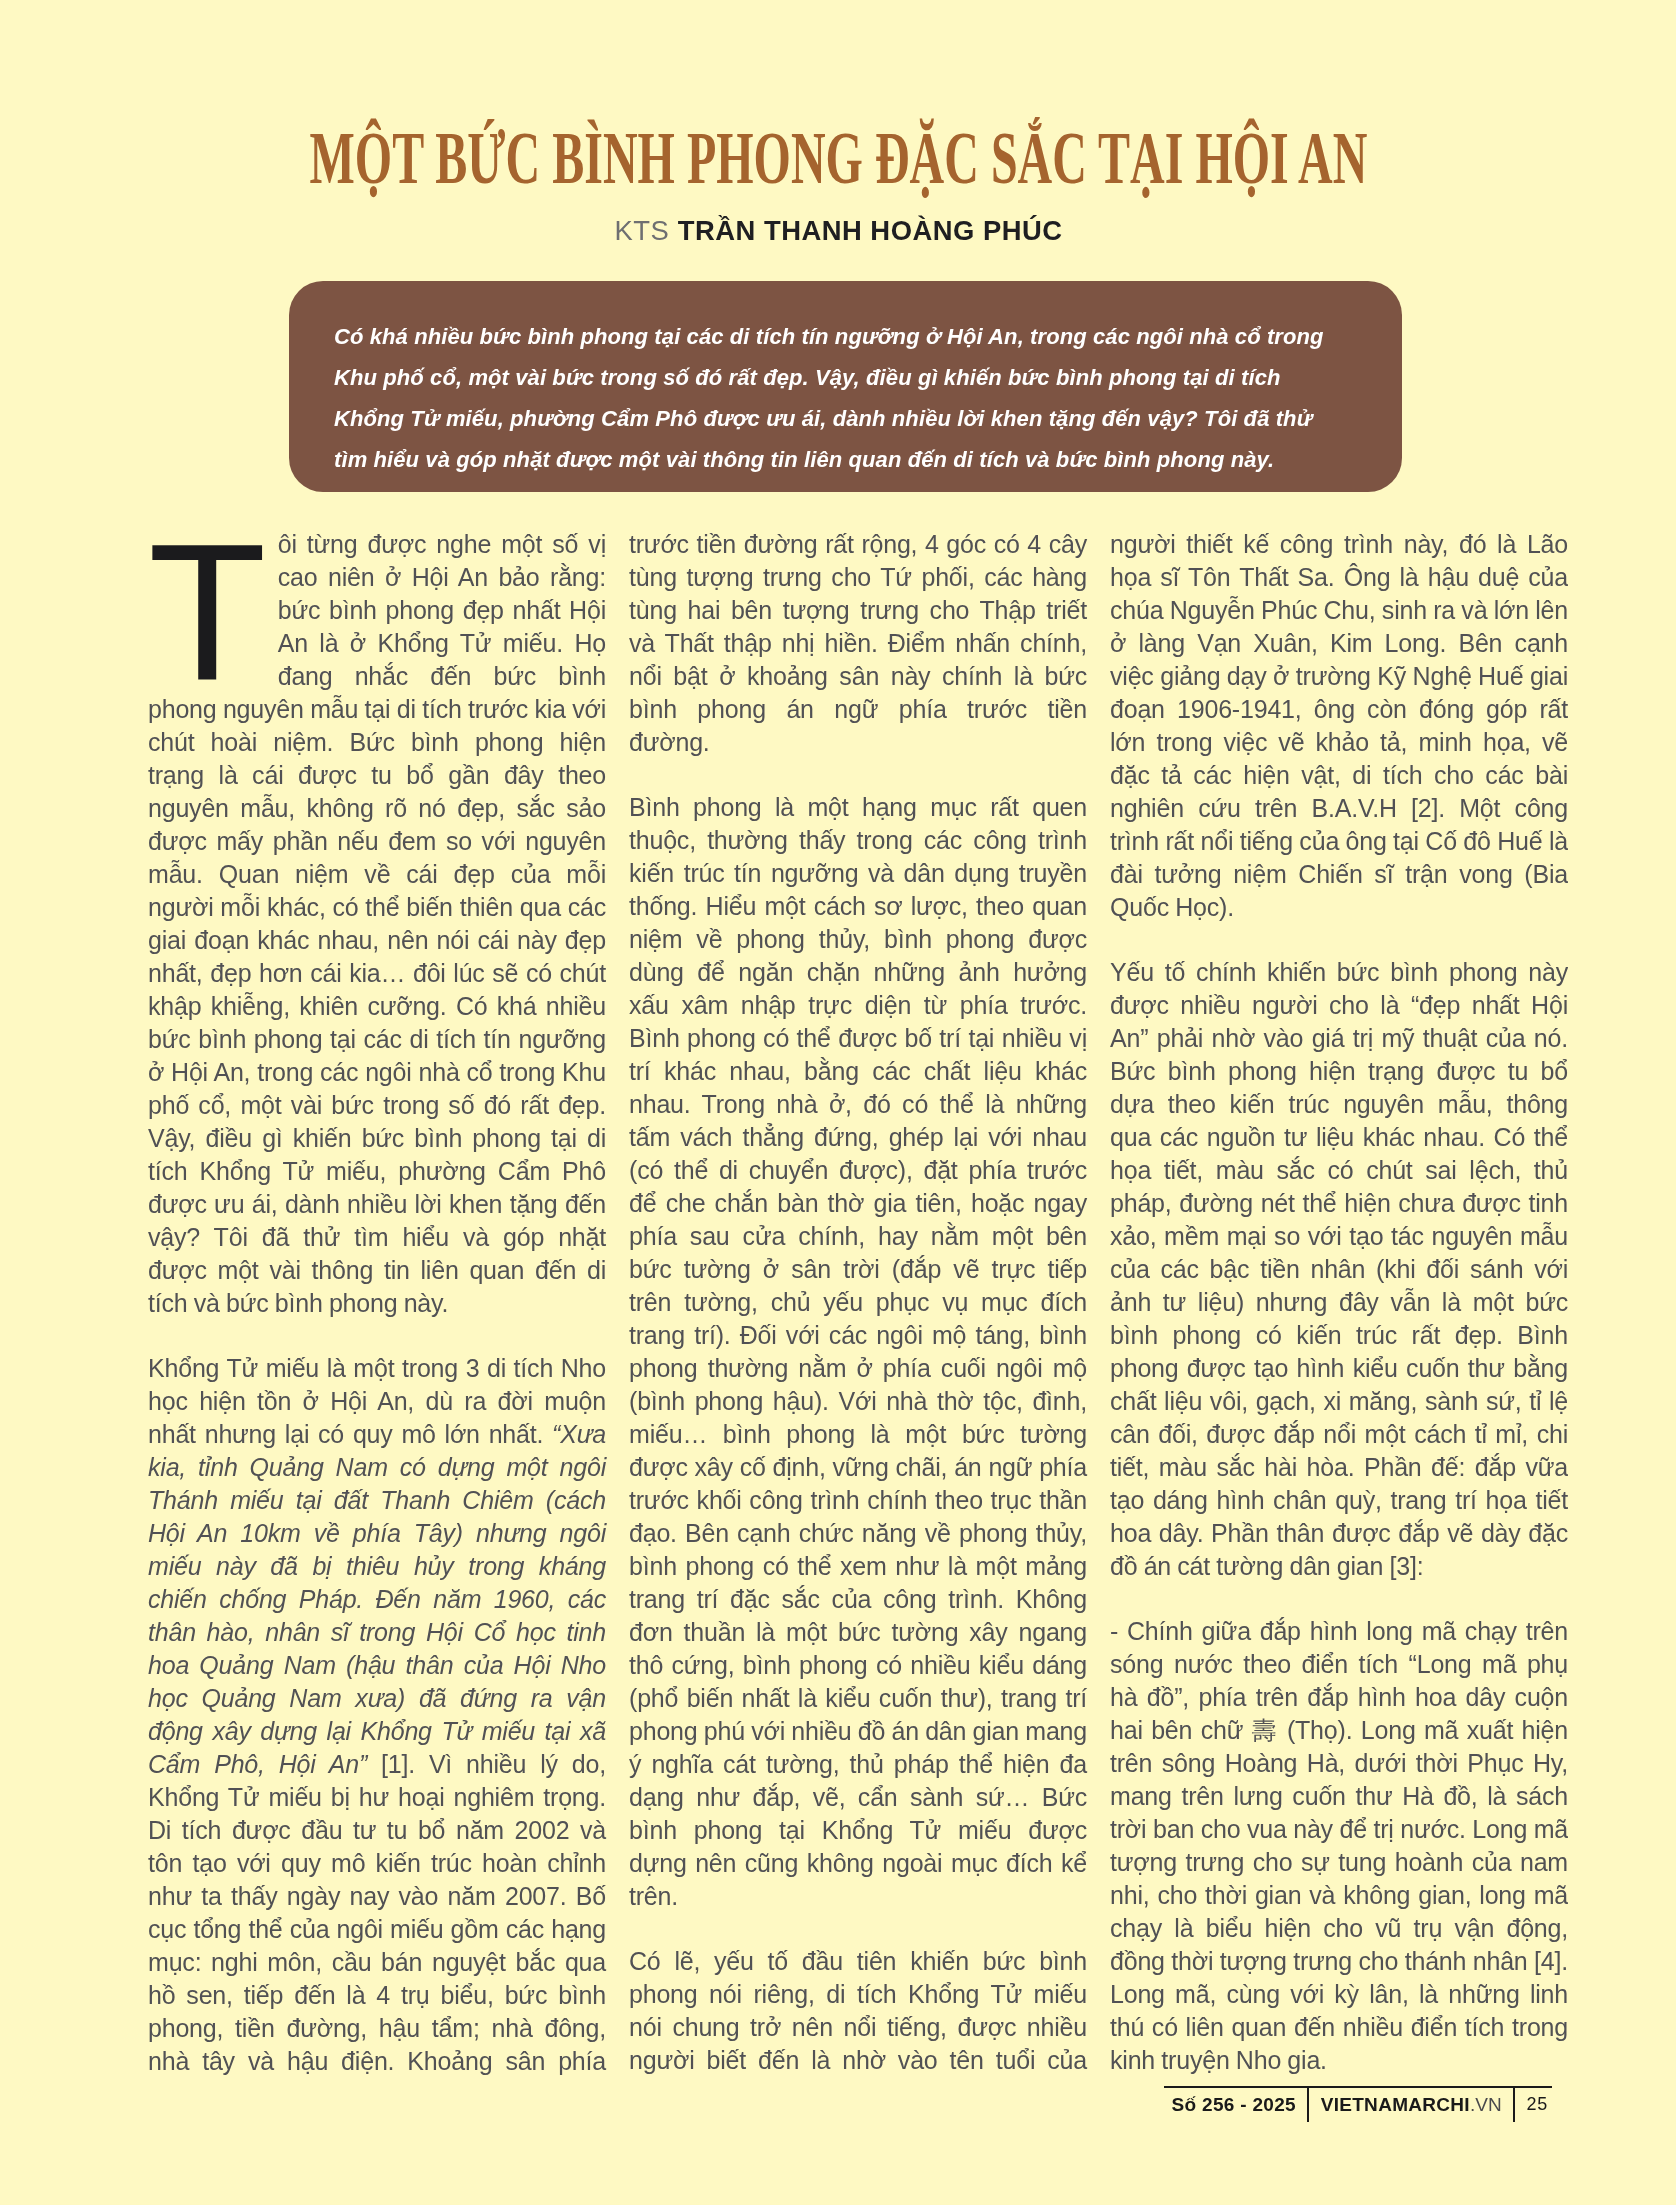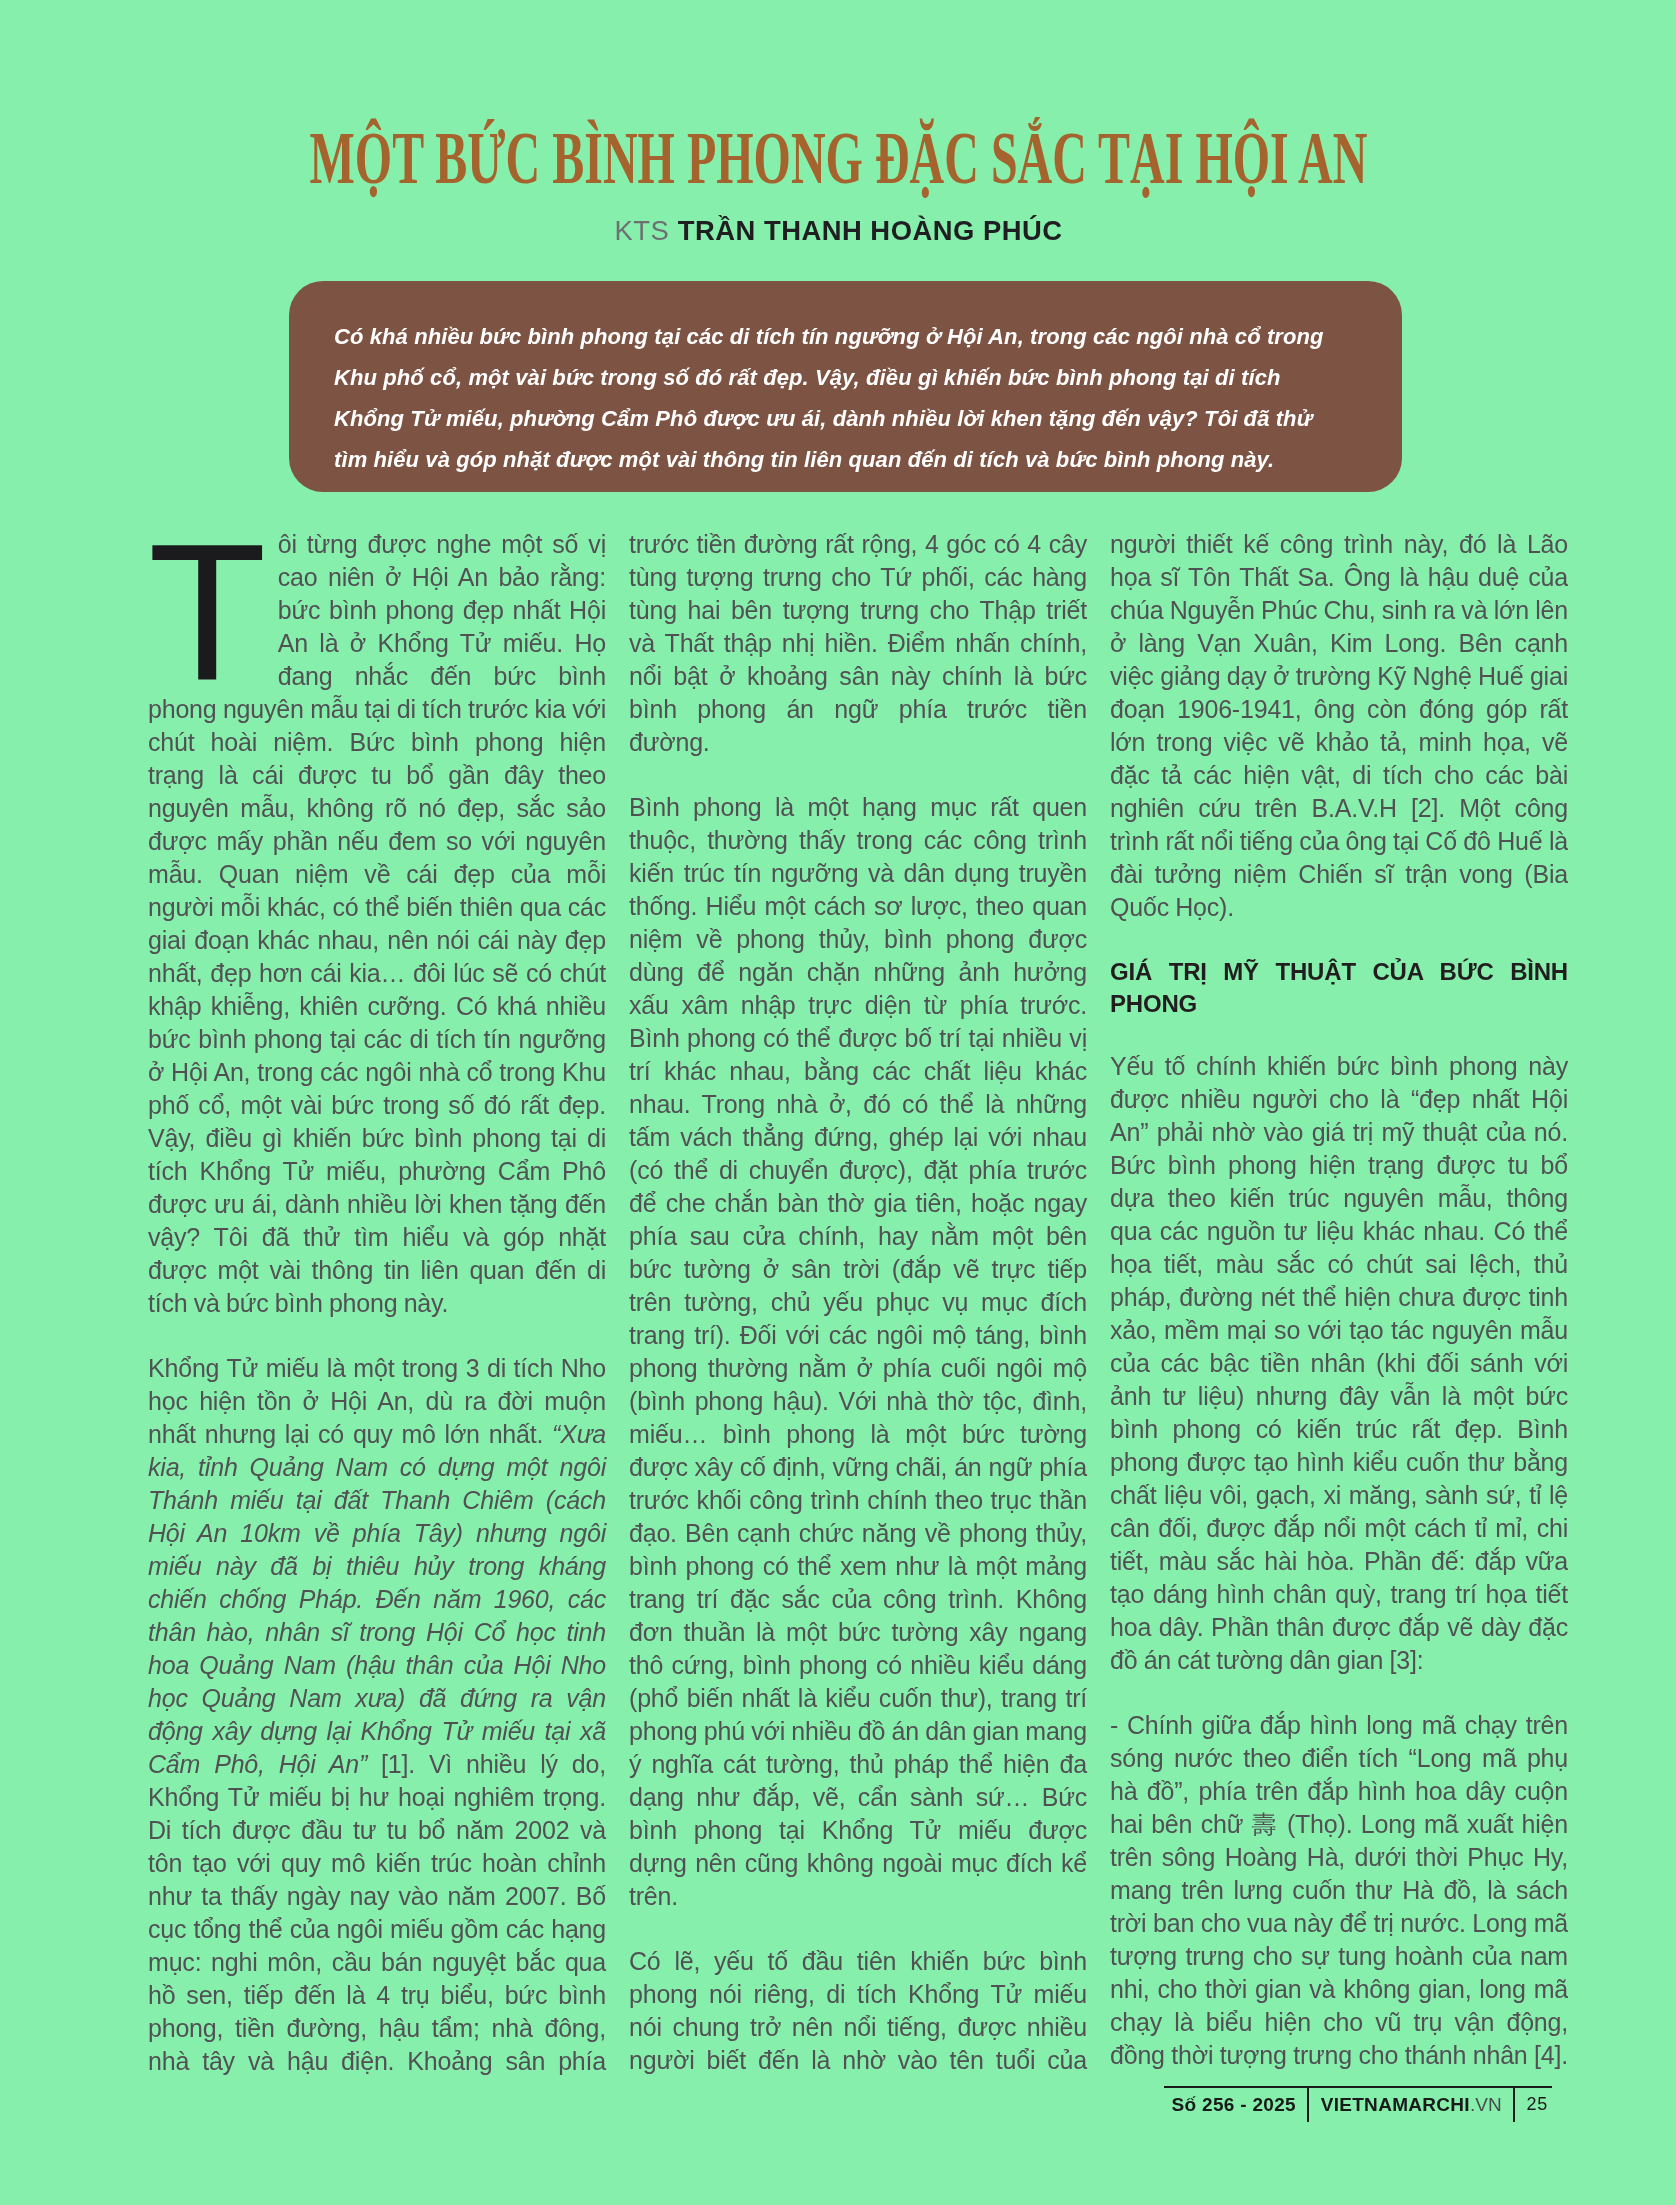--- a/index.html
+++ b/index.html
@@ -1,21 +1,21 @@
 <!DOCTYPE html>
 <html lang="vi" style="font-size:15px"><head>
 <meta charset="utf-8">
 <style>
   * { box-sizing: border-box; margin: 0; padding: 0; }
   html, body { background: #ffffff; }
   .page {
     position: relative;
     width: 1677px;
     height: 2206px;
-    background: #86efac;
+    background: #fef9c3;
     font-family: "Liberation Sans", sans-serif;
     overflow: hidden;
   }
 
   
   .title {
     position: absolute;
     top: 119px;
     left: 0;
     width: 100%;
@@ -156,21 +156,20 @@
 
 
     <p class="para">
       <span>Khổng Tử miếu là một trong 3 di tích Nho học hiện tồn ở Hội An, dù ra đời muộn nhất nhưng lại có quy mô lớn nhất. </span><em>“Xưa kia, tỉnh Quảng Nam có dựng một ngôi Thánh miếu tại đất Thanh Chiêm (cách Hội An 10km về phía Tây) nhưng ngôi miếu này đã bị thiêu hủy trong kháng chiến chống Pháp. Đến năm 1960, các thân hào, nhân sĩ trong Hội Cổ học tinh hoa Quảng Nam (hậu thân của Hội Nho học Quảng Nam xưa) đã đứng ra vận động xây dựng lại Khổng Tử miếu tại xã Cẩm Phô, Hội An”</em><span> [1]. Vì nhiều lý do, Khổng Tử miếu bị hư hoại nghiêm trọng. Di tích được đầu tư tu bổ năm 2002 và tôn tạo với quy mô kiến trúc hoàn chỉnh như ta thấy ngày nay vào năm 2007. Bố cục tổng thể của ngôi miếu gồm các hạng mục: nghi môn, cầu bán nguyệt bắc qua hồ sen, tiếp đến là 4 trụ biểu, bức bình phong, tiền đường, hậu tẩm; nhà đông, nhà tây và hậu điện. Khoảng sân phía trước tiền đường rất rộng, 4 góc có 4 cây tùng tượng trưng cho Tứ phối, các hàng tùng hai bên tượng trưng cho Thập triết và Thất thập nhị hiền. Điểm nhấn chính, nổi bật ở khoảng sân này chính là bức bình phong án ngữ phía trước tiền đường.</span>
     </p>
 
     <p class="para">Bình phong là một hạng mục rất quen thuộc, thường thấy trong các công trình kiến trúc tín ngưỡng và dân dụng truyền thống. Hiểu một cách sơ lược, theo quan niệm về phong thủy, bình phong được dùng để ngăn chặn những ảnh hưởng xấu xâm nhập trực diện từ phía trước. Bình phong có thể được bố trí tại nhiều vị trí khác nhau, bằng các chất liệu khác nhau. Trong nhà ở, đó có thể là những tấm vách thẳng đứng, ghép lại với nhau (có thể di chuyển được), đặt phía trước để che chắn bàn thờ gia tiên, hoặc ngay phía sau cửa chính, hay nằm một bên bức tường ở sân trời (đắp vẽ trực tiếp trên tường, chủ yếu phục vụ mục đích trang trí). Đối với các ngôi mộ táng, bình phong thường nằm ở phía cuối ngôi mộ (bình phong hậu). Với nhà thờ tộc, đình, miếu… bình phong là một bức tường được xây cố định, vững chãi, án ngữ phía trước khối công trình chính theo trục thần đạo. Bên cạnh chức năng về phong thủy, bình phong có thể xem như là một mảng trang trí đặc sắc của công trình. Không đơn thuần là một bức tường xây ngang thô cứng, bình phong có nhiều kiểu dáng (phổ biến nhất là kiểu cuốn thư), trang trí phong phú với nhiều đồ án dân gian mang ý nghĩa cát tường, thủ pháp thể hiện đa dạng như đắp, vẽ, cẩn sành sứ… Bức bình phong tại Khổng Tử miếu được dựng nên cũng không ngoài mục đích kể trên.</p>
 
     <p class="para">Có lẽ, yếu tố đầu tiên khiến bức bình phong nói riêng, di tích Khổng Tử miếu nói chung trở nên nổi tiếng, được nhiều người biết đến là nhờ vào tên tuổi của người thiết kế công trình này, đó là Lão họa sĩ Tôn Thất Sa. Ông là hậu duệ của chúa Nguyễn Phúc Chu, sinh ra và lớn lên ở làng Vạn Xuân, Kim Long. Bên cạnh việc giảng dạy ở trường Kỹ Nghệ Huế giai đoạn 1906-1941, ông còn đóng góp rất lớn trong việc vẽ khảo tả, minh họa, vẽ đặc tả các hiện vật, di tích cho các bài nghiên cứu trên B.A.V.H [2]. Một công trình rất nổi tiếng của ông tại Cố đô Huế là đài tưởng niệm Chiến sĩ trận vong (Bia Quốc Học).</p>
 
-    <h2 class="col-heading">GIÁ TRỊ MỸ THUẬT CỦA BỨC BÌNH PHONG</h2>
 
     <p class="para">Yếu tố chính khiến bức bình phong này được nhiều người cho là “đẹp nhất Hội An” phải nhờ vào giá trị mỹ thuật của nó. Bức bình phong hiện trạng được tu bổ dựa theo kiến trúc nguyên mẫu, thông qua các nguồn tư liệu khác nhau. Có thể họa tiết, màu sắc có chút sai lệch, thủ pháp, đường nét thể hiện chưa được tinh xảo, mềm mại so với tạo tác nguyên mẫu của các bậc tiền nhân (khi đối sánh với ảnh tư liệu) nhưng đây vẫn là một bức bình phong có kiến trúc rất đẹp. Bình phong được tạo hình kiểu cuốn thư bằng chất liệu vôi, gạch, xi măng, sành sứ, tỉ lệ cân đối, được đắp nổi một cách tỉ mỉ, chi tiết, màu sắc hài hòa. Phần đế: đắp vữa tạo dáng hình chân quỳ, trang trí họa tiết hoa dây. Phần thân được đắp vẽ dày đặc đồ án cát tường dân gian [3]:</p>
 
     <p class="para">- Chính giữa đắp hình long mã chạy trên sóng nước theo điển tích “Long mã phụ hà đồ”, phía trên đắp hình hoa dây cuộn hai bên chữ 壽 (Thọ). Long mã xuất hiện trên sông Hoàng Hà, dưới thời Phục Hy, mang trên lưng cuốn thư Hà đồ, là sách trời ban cho vua này để trị nước. Long mã tượng trưng cho sự tung hoành của nam nhi, cho thời gian và không gian, long mã chạy là biểu hiện cho vũ trụ vận động, đồng thời tượng trưng cho thánh nhân [4]. Long mã, cùng với kỳ lân, là những linh thú có liên quan đến nhiều điển tích trong kinh truyện Nho gia.</p>
 
   </section>
 
   <footer class="footer">
     <span class="cell issue">Số 256 - 2025</span>
     <span class="cell brand"><span class="bold">VIETNAMARCHI</span><span class="light">.VN</span></span>

